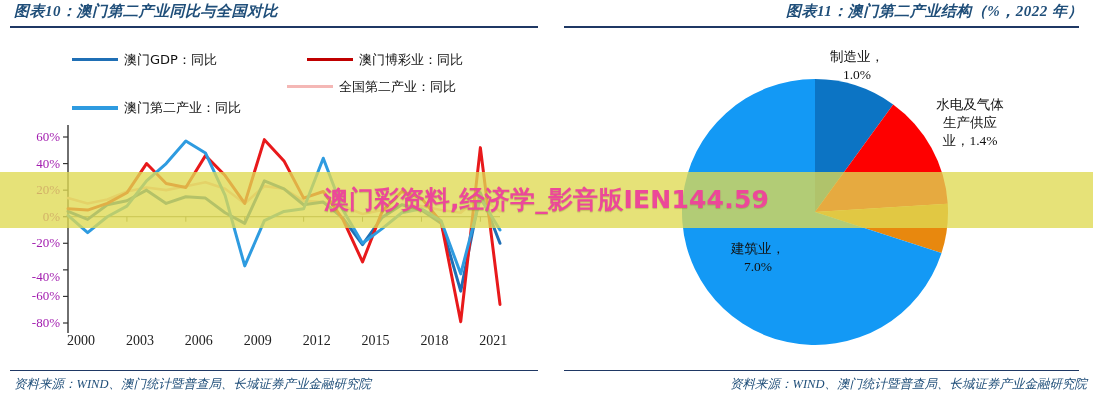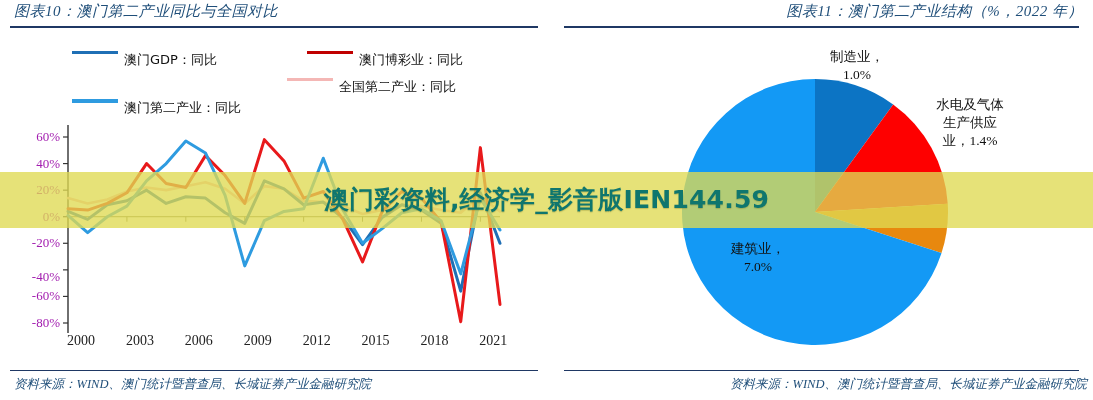--- a/index.html
+++ b/index.html
@@ -11,21 +11,21 @@
   }
   #root { position: relative; width: 1093px; height: 400px; background:#fff; }
 
   .panel { position:absolute; top:0; height:400px; }
   .panel-left  { left:0;   width:548px; }
   .panel-right { left:548px; width:545px;text-align:right; }
 
   .chart-title {
     position:absolute; left:14px; top:2px; right:10px; height:22px;
     font-family:"Liberation Serif","DejaVu Serif",serif;
-    font-style:italic; font-weight:400;
+    font-style:italic; font-weight:700;
     font-size:15px; color:#1F4E79; letter-spacing:.5px;
     white-space:nowrap;
   }
   .panel-right .chart-title { left:26px; }
 
   .title-rule {
     position:absolute; left:10px; right:10px; top:26px;
     height:2px; background:#1F3864;
   }
   .panel-right .title-rule { left:16px; right:14px; }
@@ -40,21 +40,21 @@
     position:absolute; left:14px; top:376px; right:6px;
     font-family:"Liberation Serif","DejaVu Serif",serif;
     font-style:italic; font-size:12.5px; color:#1F4E79;
     white-space:nowrap;
   }
   .panel-right .source { left:28px; }
 
   
   .legend { position:absolute; left:72px; top:46px; width:420px; }
   .legend-row { display:flex; align-items:center; height:27px; }
-  .legend-item { display:flex; }
+  .legend-item { display:flex; align-items:center; }
   .legend-item.i0 { width:235px; }
   .legend-item.i1 { width:185px; }
   .legend-item.i2 { width:215px;margin-top:43px; }
   .legend-item.i3 { width:190px; }
   .legend-swatch { width:46px; height:3.5px; margin-right:6px; flex:0 0 auto; }
   .legend-label {
     font-family:"DejaVu Sans","Liberation Sans",sans-serif;
     font-size:13px; color:#111; white-space:nowrap;
   }
 
@@ -84,21 +84,21 @@
 
   
   .wm-band {
     position:absolute; left:0; top:172px; width:1093px; height:56px;
     background:#DFDA52; opacity:.78; z-index:40; pointer-events:none;
   }
   .wm-text {
     position:absolute; left:0; top:182px; width:1093px; height:38px;
     z-index:41; text-align:center; pointer-events:none;
     font-family:"DejaVu Sans","Liberation Sans",sans-serif;
-    font-weight:700; font-size:25px; color:#0f766e; letter-spacing:.2px;
+    font-weight:700; font-size:25px; color:#ec4899; letter-spacing:.2px;
     line-height:36px; text-shadow:0 1px 1px rgba(120,120,40,.35);
   }
 </style>
 </head>
 <body>
 
 <div id="root">
 
   <div class="panel panel-left">
     <div class="chart-title">图表10：澳门第二产业同比与全国对比</div>

